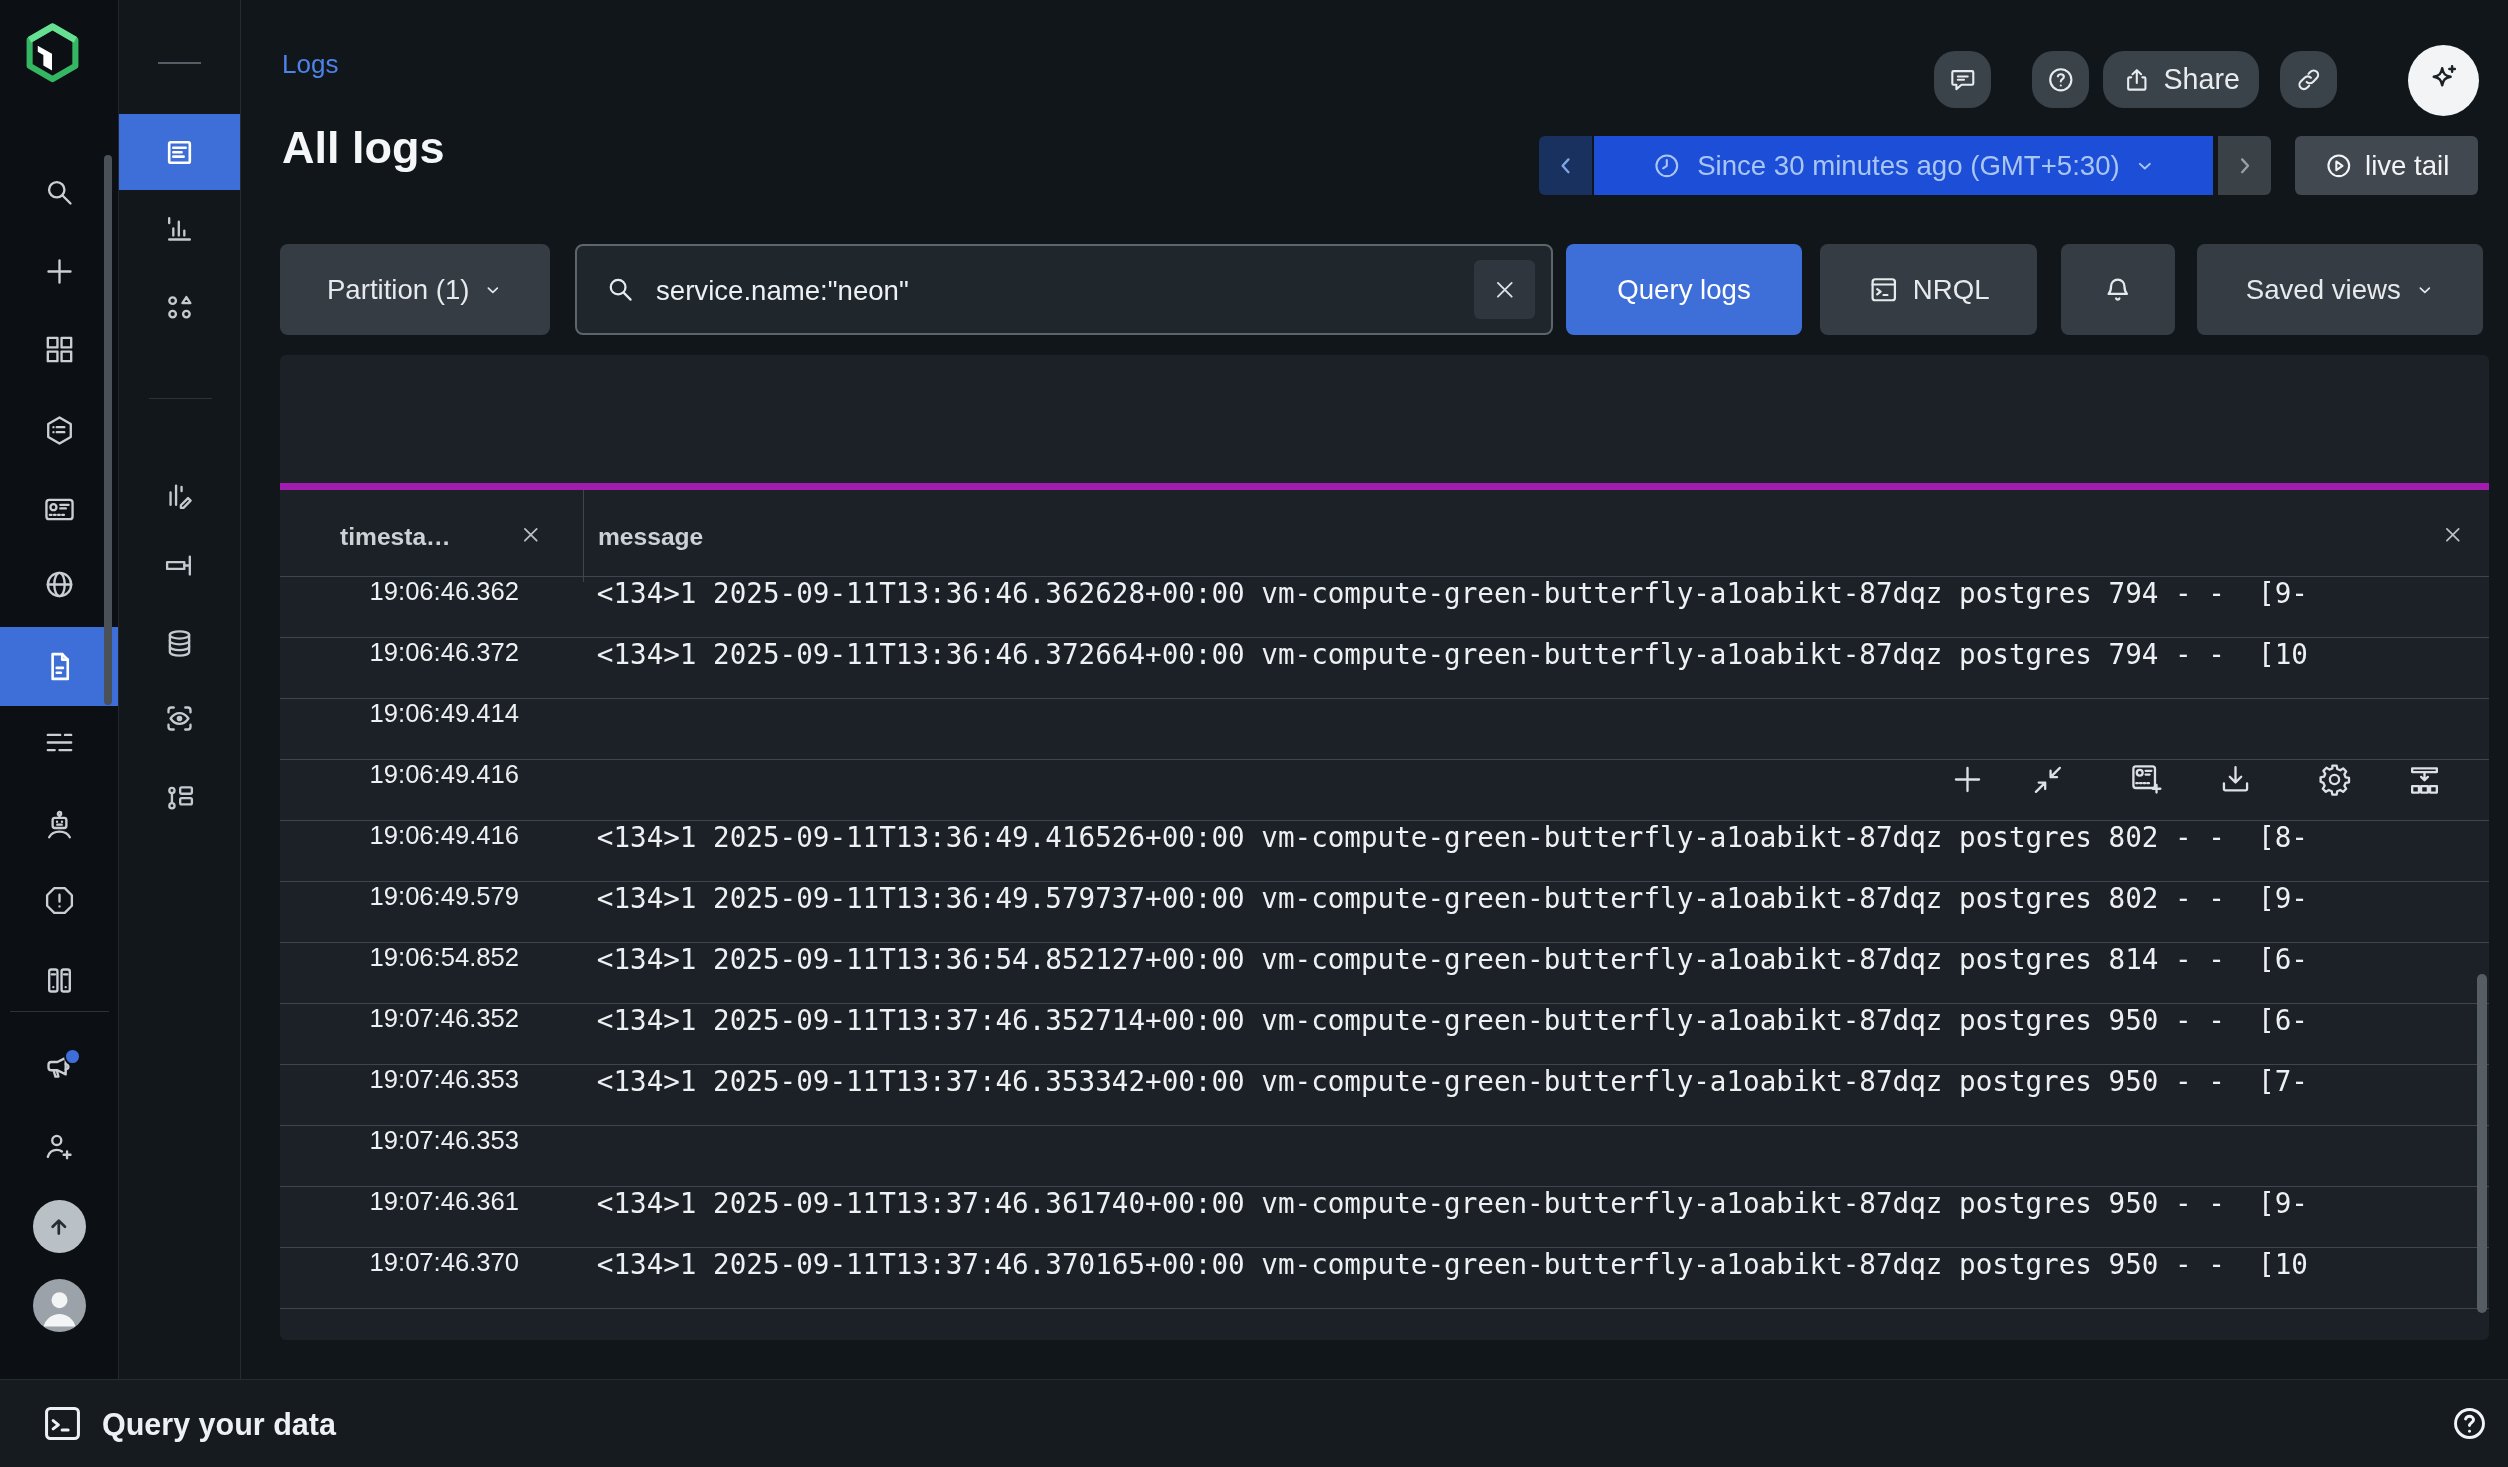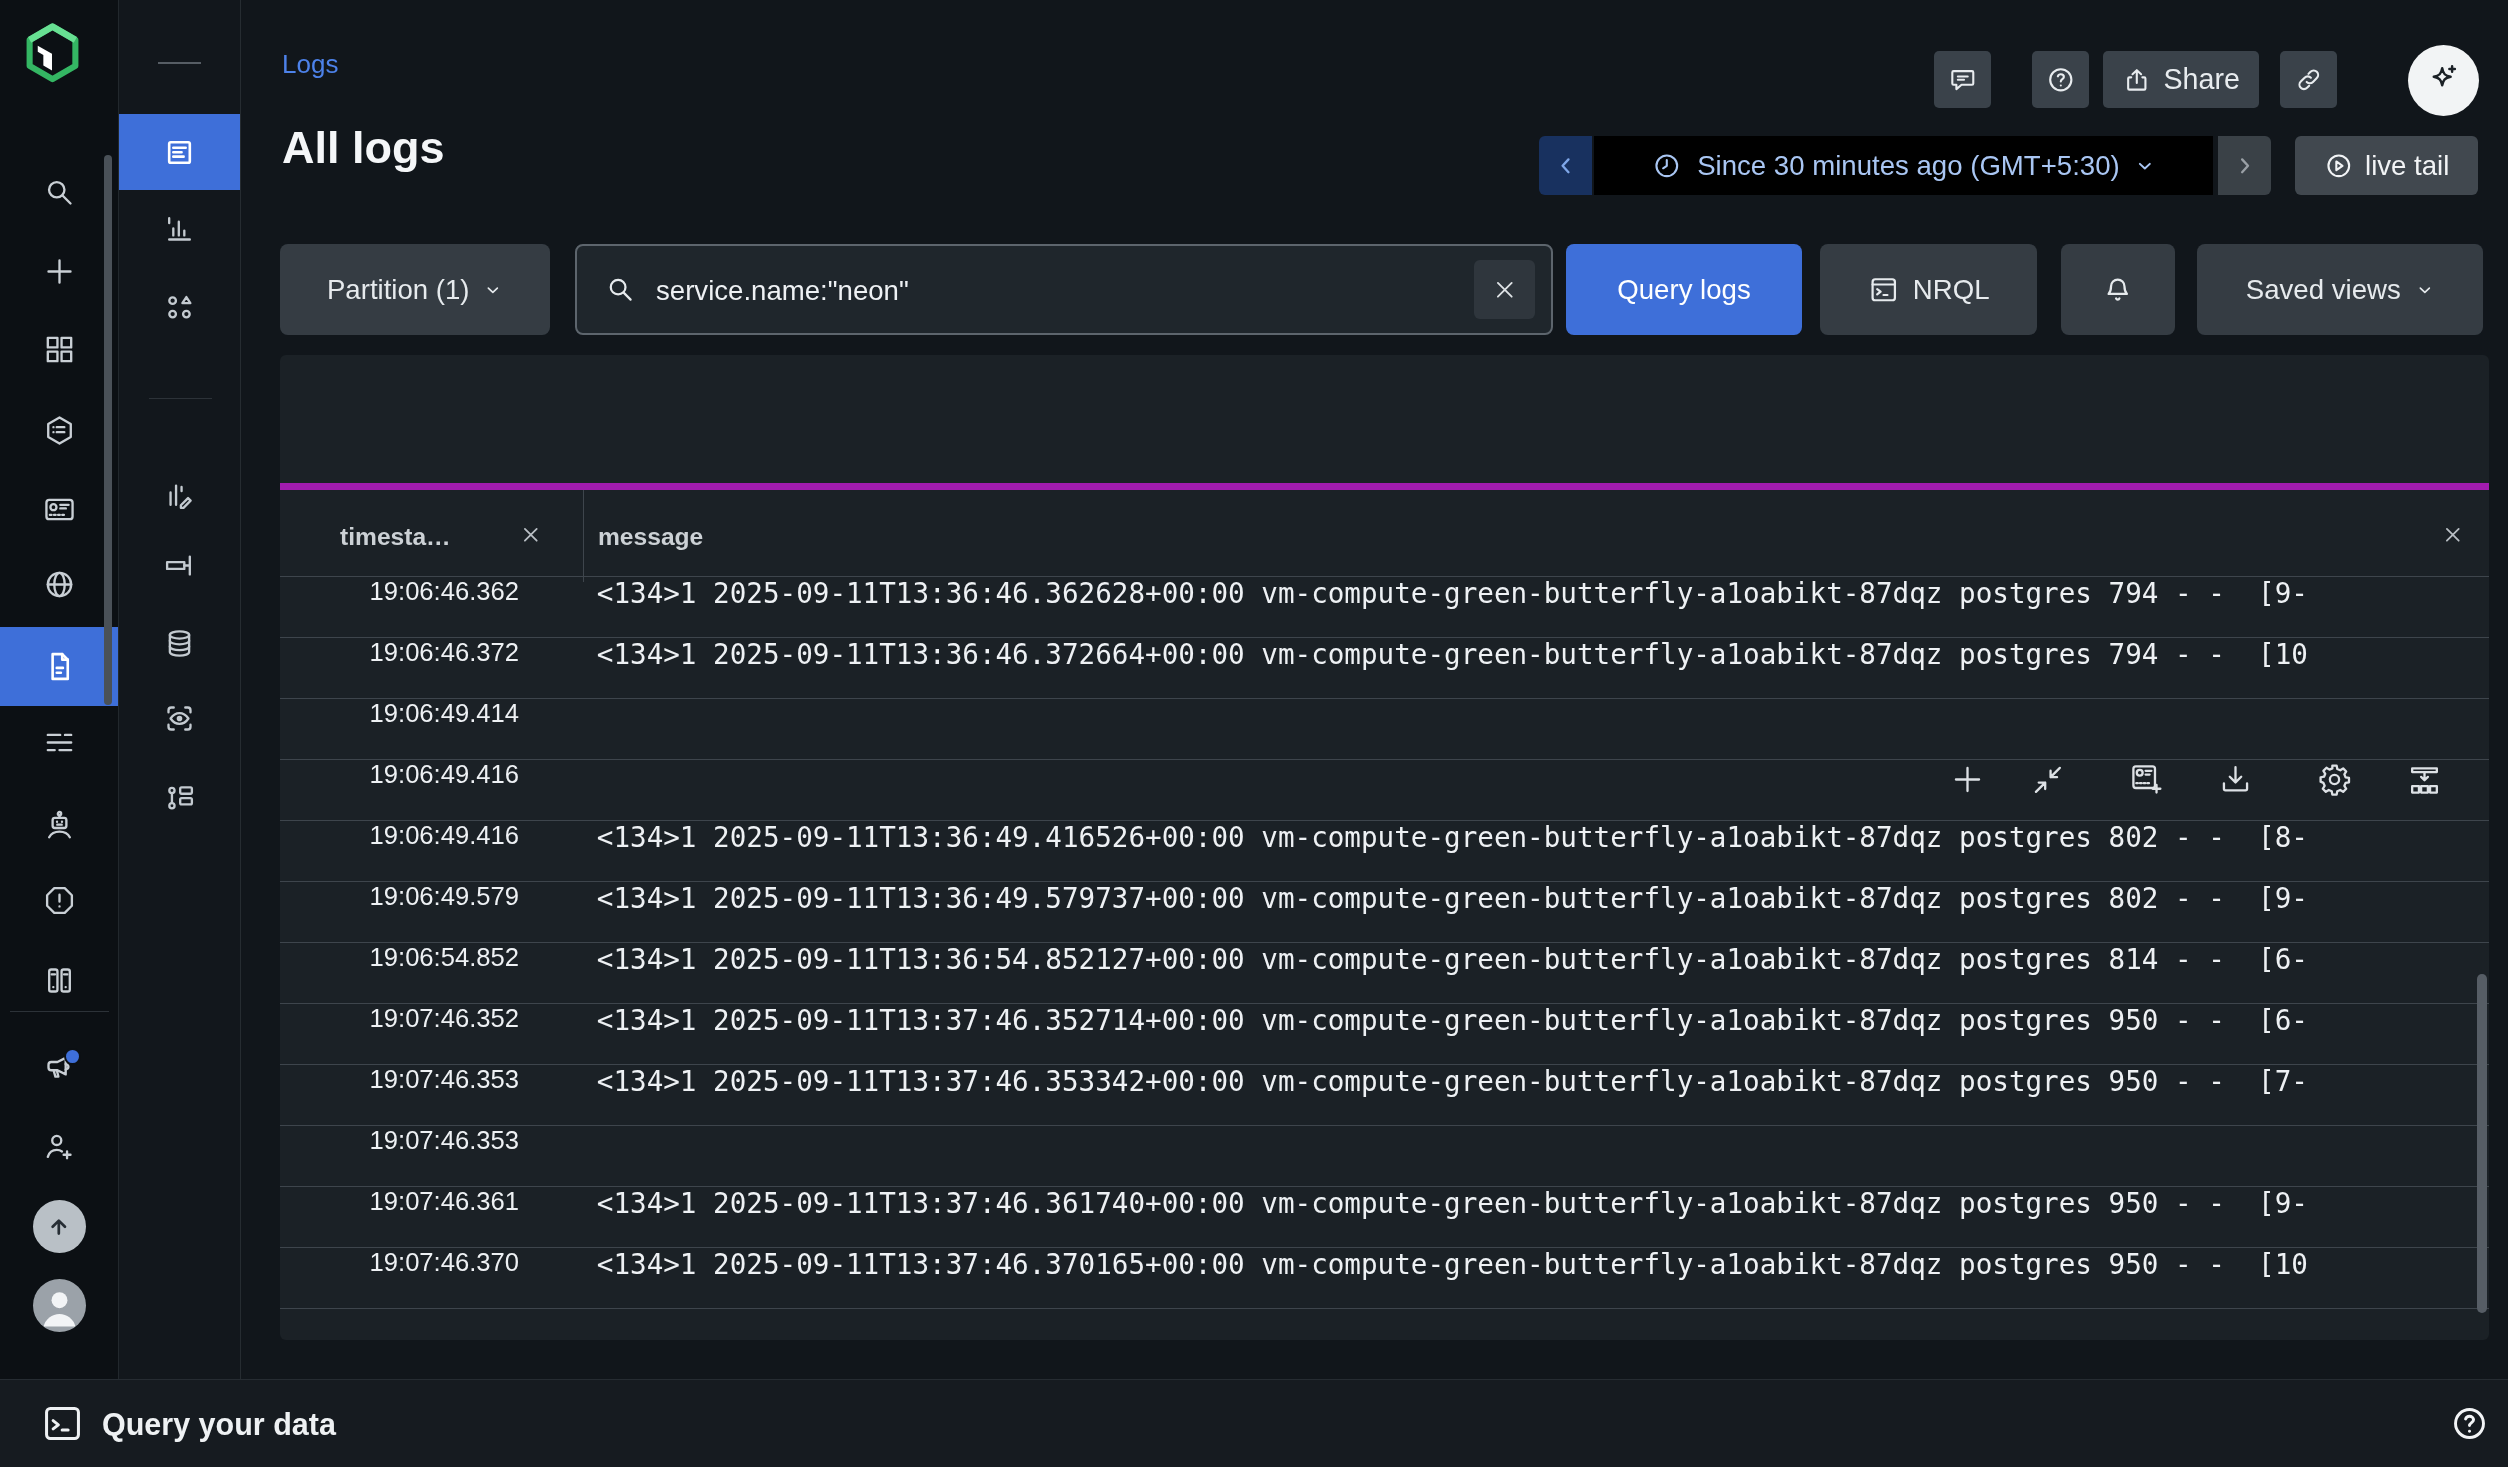--- a/index.html
+++ b/index.html
@@ -21,27 +21,27 @@
   .rail2-btn{width:55px;height:55px;left:32.5px;color:#c3cad0;cursor:pointer}
   .rail2-active{left:0;width:121px;height:76px;background:#3e6fd9;color:#fff}
   .rail-divider{height:1px;background:#2c3238}
   .scroll-thumb{width:7.9px;border-radius:3.9px;background:#4a5158}
   .notif-dot{position:absolute;right:5.9px;top:7.9px;width:12.8px;height:12.8px;border-radius:50%;background:#3e6fd9;border:2px solid #0c1014}
 
   
   .breadcrumb{font-size:26px;color:#4d82ea;cursor:pointer}
   .page-title{font-size:45px;font-weight:700;color:#f4f6f8}
 
-  .sq-btn{height:57px;border-radius:5px;background:#3a424a;color:#e8ecef;cursor:pointer}
+  .sq-btn{height:57px;border-radius:21px;background:#3a424a;color:#e8ecef;cursor:pointer}
   .ai-btn{width:71px;height:71px;border-radius:50%;background:#f2f4f5;color:#1b2126;cursor:pointer}
   .share-label{font-size:28.6px;margin-left:11.8px}
 
   
   .tb-prev{left:1539px;width:53px;background:#18315f;color:#7fa7e8;border-radius:5.9px 0 0 5.9px}
-  .tb-main{left:1594px;width:619px;background:#000000;color:#a9c6f3;font-size:27.6px;border-radius:0}
+  .tb-main{left:1594px;width:619px;background:#1d4ed8;color:#a9c6f3;font-size:27.6px;border-radius:0}
   .tb-next{left:2218px;width:53px;background:#3a4147;color:#9aa0a6;border-radius:0 5.9px 5.9px 0}
   .tb-live{left:2295px;width:183px;background:#41484f;color:#f2f4f6;font-size:27.6px;border-radius:5.9px}
   .timebtn{top:136px;height:59px;cursor:pointer}
 
   
   .filter-btn{top:244px;height:91px;border-radius:7.9px;background:#353c43;color:#e6eaed;font-size:27.6px;cursor:pointer}
   .blue-btn{background:#3e6fd9;color:#fff}
   .search-wrap{top:244px;left:575px;width:978px;height:91px;background:#1f262c;border:2px solid #5d656d;border-radius:7.9px;box-sizing:border-box}
   .search-input{position:absolute;left:77px;top:0;width:778px;height:87px;background:transparent;border:none;outline:none;color:#eef1f4;font-size:27.6px;font-family:"Liberation Sans",sans-serif}
   .search-clear{position:absolute;right:15.8px;top:13.8px;width:61px;height:59px;border-radius:5.9px;background:#2f363d;color:#dfe3e6;cursor:pointer}

